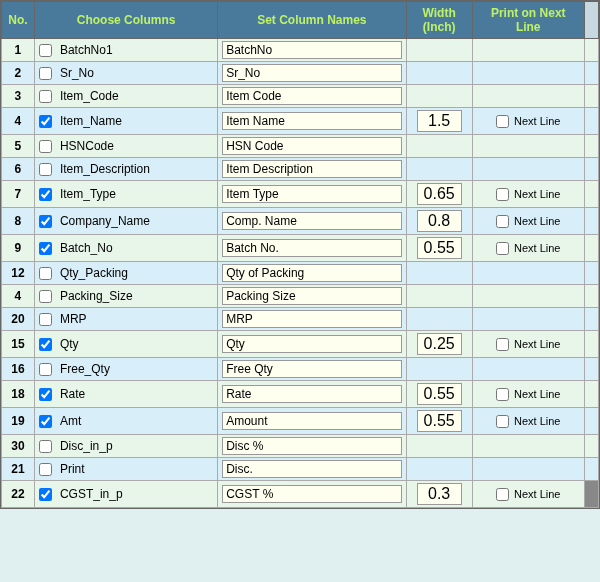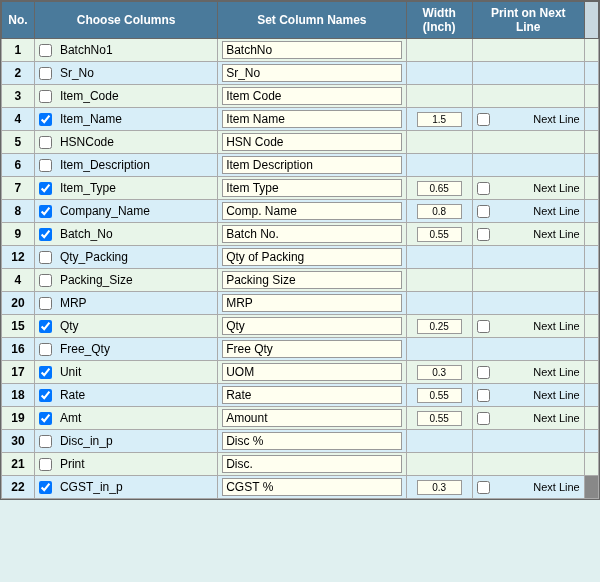--- a/index.html
+++ b/index.html
@@ -13,21 +13,21 @@
       overflow: hidden;
       border: 1px solid #666;
     }
     table {
       width: 100%;
       border-collapse: collapse;
       background: #e0f0f0;
     }
     thead tr th {
       background: #4a7a9b;
-      color: #ffffff;
+      color: #bef264;
       font-weight: bold;
       border: 1px solid #666;
       padding: 4px 6px;
       text-align: center;
       vertical-align: middle;
     }
     tbody tr td {
       border: 1px solid #aaa;
       padding: 2px 4px;
       vertical-align: middle;
@@ -67,28 +67,28 @@
       border: 1px solid #999;
       background: #fffff0;
       padding: 1px 3px;
       font-size: 12px;
     }
     .width-input {
       width: 45px;
       border: 1px solid #999;
       background: #fffff0;
       padding: 1px 3px;
-      font-size: 10px;
+      font-size: 16px;
       text-align: center;
     }
     .next-line-cell {
       display: flex;
       align-items: center;
       gap: 5px;
-      justify-content: space-between;
+      justify-content: center;
     }
     .next-line-label {
       font-size: 11px;
     }
     input[type="checkbox"] {
       width: 13px;
       height: 13px;
       cursor: pointer;
     }
     .scrollbar-col {
@@ -314,38 +314,20 @@
               <input type="checkbox" style="">
               <span>Free_Qty</span>
             </div>
           </td>
           <td class="col-setname"><input type="text" class="setname-input" value="Free Qty" style=""></td>
           <td class="col-width"></td>
           <td class="col-print"></td>
           <td class="scrollbar-col"></td>
         </tr>
         <tr>
-          <td class="col-no">17</td>
-          <td class="col-choose">
-            <div class="choose-cell">
-              <input type="checkbox" checked="" style="">
-              <span>Unit</span>
-            </div>
-          </td>
-          <td class="col-setname"><input type="text" class="setname-input" value="UOM" style=""></td>
-          <td class="col-width"><input type="text" class="width-input" value="0.3" style=""></td>
-          <td class="col-print">
-            <div class="next-line-cell">
-              <input type="checkbox" style="">
-              <span class="next-line-label">Next Line</span>
-            </div>
-          </td>
-          <td class="scrollbar-col"></td>
-        </tr>
-        <tr>
           <td class="col-no">18</td>
           <td class="col-choose">
             <div class="choose-cell">
               <input type="checkbox" checked="" style="">
               <span>Rate</span>
             </div>
           </td>
           <td class="col-setname"><input type="text" class="setname-input" value="Rate" style=""></td>
           <td class="col-width"><input type="text" class="width-input" value="0.55" style=""></td>
           <td class="col-print">

